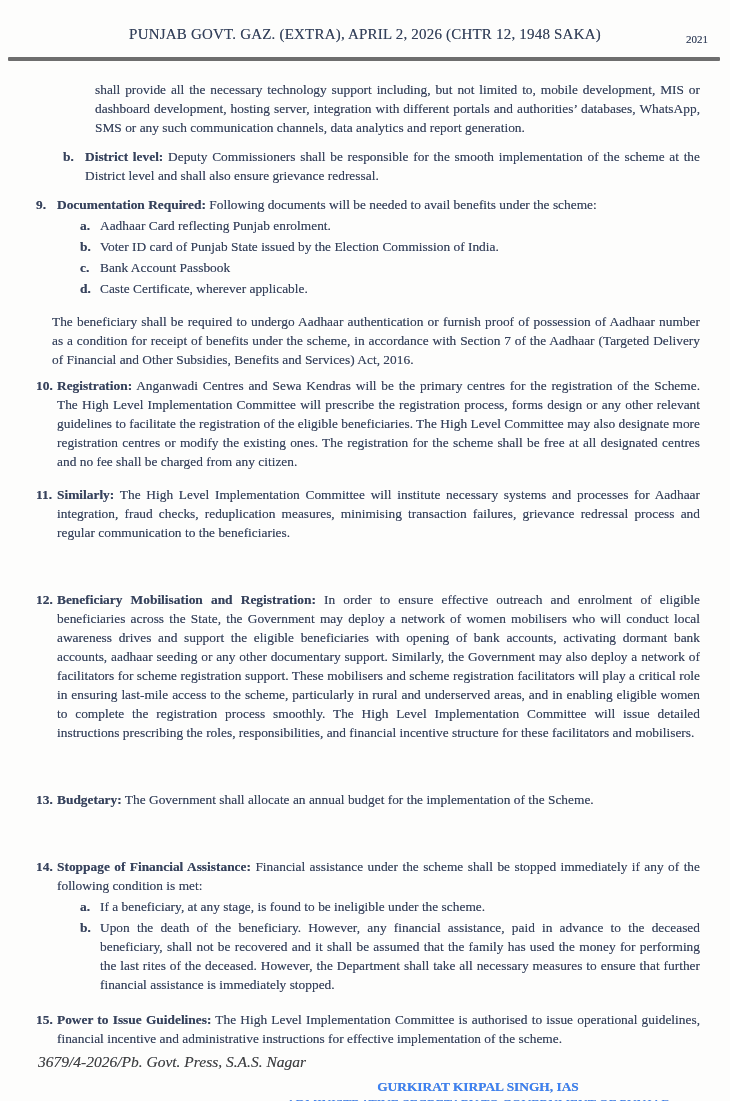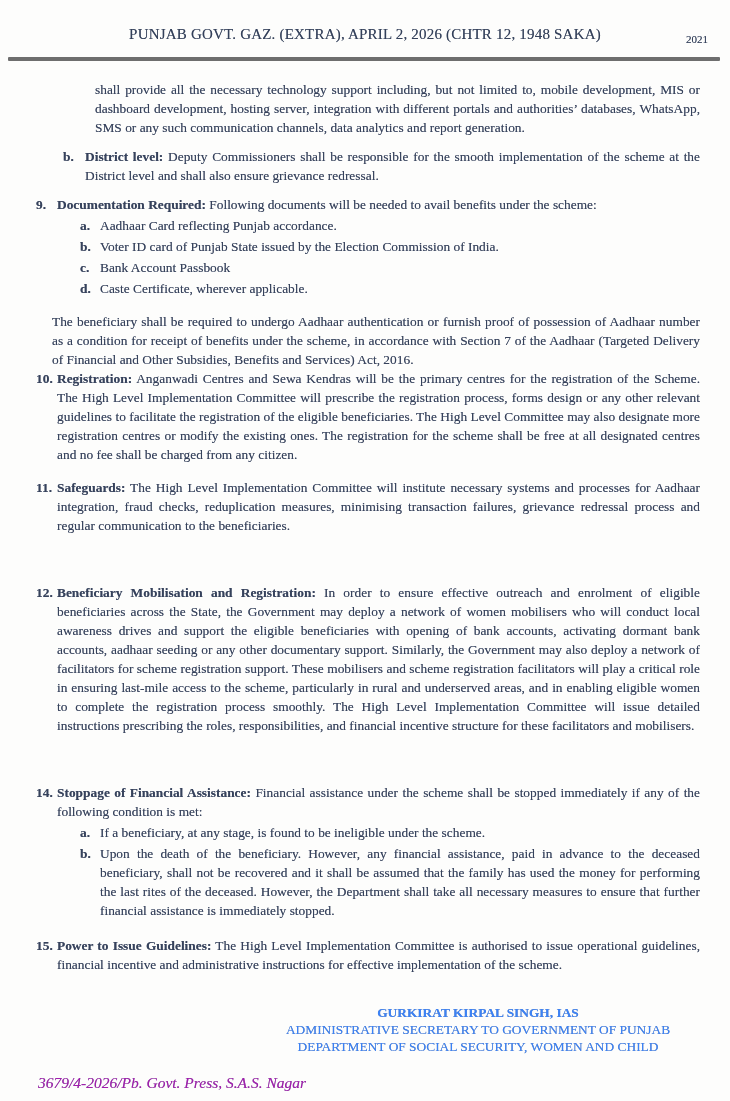--- a/index.html
+++ b/index.html
@@ -33,32 +33,32 @@
   .letter-item{display:flex;margin-left:27px;margin-bottom:10px;}
   .letter-item>.marker{width:22px;flex:none;font-weight:bold;}
   .num-item{display:flex;}
   .num-item>.num{width:21px;flex:none;font-weight:bold;}
   .li-body{flex:1;min-width:0;}
   .subitems{margin-top:2px;}
   .sub-item{display:flex;margin-left:23px;margin-top:2px;}
   .sub-item>.marker{width:20px;flex:none;font-weight:bold;}
   .gap-m{margin-bottom:14px;}
   .gap-l{margin-bottom:16px;margin-top:48px;}
-  .plain-para{margin:0 0 0 16px;}
+  .plain-para{margin:0 0 7px 16px;}
   
   .sig{
     width:480px;margin:30px -18px 0 auto;
     text-align:center;font-size:13.4px;line-height:17px;
     color:#3b82f6;text-align-last:center;
   }
   .sig .sig-name{font-weight:bold;}
   
   .footer{
-    position:absolute;left:38px;bottom:9px;
-    font-style:italic;font-size:15.5px;color:#a21caf;
+    position:absolute;left:38px;bottom:30px;
+    font-style:italic;font-size:15.5px;color:#404040;
   }
 </style>
 </head>
 <body>
 
 <div class="page">
 
   <div class="hdr">
     <div class="hdr-title">PUNJAB GOVT. GAZ. (EXTRA), APRIL 2, 2026 (CHTR 12, 1948 SAKA)</div>
     <div class="hdr-pagenum">2021</div>
@@ -78,21 +78,21 @@
     </div>
 
     <div class="num-item gap-m">
       <span class="num">9.</span>
       <div class="li-body">
         <span class="b">Documentation Required:</span>
         <span>Following documents will be needed to avail benefits under the scheme:</span>
         <div class="subitems">
           <div class="sub-item">
             <span class="marker">a.</span>
-            <div class="li-body">Aadhaar Card reflecting Punjab accordance.</div>
+            <div class="li-body">Aadhaar Card reflecting Punjab enrolment.</div>
           </div>
           <div class="sub-item">
             <span class="marker">b.</span>
             <div class="li-body">Voter ID card of Punjab State issued by the Election Commission of India.</div>
           </div>
           <div class="sub-item">
             <span class="marker">c.</span>
             <div class="li-body">Bank Account Passbook</div>
           </div>
           <div class="sub-item">
@@ -109,33 +109,40 @@
       <span class="num">10.</span>
       <div class="li-body">
         <span class="b">Registration:</span>
         <span>Anganwadi Centres and Sewa Kendras will be the primary centres for the registration of the Scheme. The High Level Implementation Committee will prescribe the registration process, forms design or any other relevant guidelines to facilitate the registration of the eligible beneficiaries. The High Level Committee may also designate more registration centres or modify the existing ones. The registration for the scheme shall be free at all designated centres and no fee shall be charged from any citizen.</span>
       </div>
     </div>
 
     <div class="num-item gap-m">
       <span class="num">11.</span>
       <div class="li-body">
-        <span class="b">Safeguards:</span>
+        <span class="b">Similarly:</span>
         <span>The High Level Implementation Committee will institute necessary systems and processes for Aadhaar integration, fraud checks, reduplication measures, minimising transaction failures, grievance redressal process and regular communication to the beneficiaries.</span>
       </div>
     </div>
 
     <div class="num-item gap-l">
       <span class="num">12.</span>
       <div class="li-body">
         <span class="b">Beneficiary Mobilisation and Registration:</span>
         <span>In order to ensure effective outreach and enrolment of eligible beneficiaries across the State, the Government may deploy a network of women mobilisers who will conduct local awareness drives and support the eligible beneficiaries with opening of bank accounts, activating dormant bank accounts, aadhaar seeding or any other documentary support. Similarly, the Government may also deploy a network of facilitators for scheme registration support. These mobilisers and scheme registration facilitators will play a critical role in ensuring last-mile access to the scheme, particularly in rural and underserved areas, and in enabling eligible women to complete the registration process smoothly. The High Level Implementation Committee will issue detailed instructions prescribing the roles, responsibilities, and financial incentive structure for these facilitators and mobilisers.</span>
       </div>
     </div>
 
+    <div class="num-item gap-l">
+      <span class="num">13.</span>
+      <div class="li-body">
+        <span class="b">Budgetary:</span>
+        <span>The Government shall allocate an annual budget for the implementation of the Scheme.</span>
+      </div>
+    </div>
 
     <div class="num-item gap-l">
       <span class="num">14.</span>
       <div class="li-body">
         <span class="b">Stoppage of Financial Assistance:</span>
         <span>Financial assistance under the scheme shall be stopped immediately if any of the following condition is met:</span>
         <div class="subitems">
           <div class="sub-item">
             <span class="marker">a.</span>
             <div class="li-body">If a beneficiary, at any stage, is found to be ineligible under the scheme.</div>

